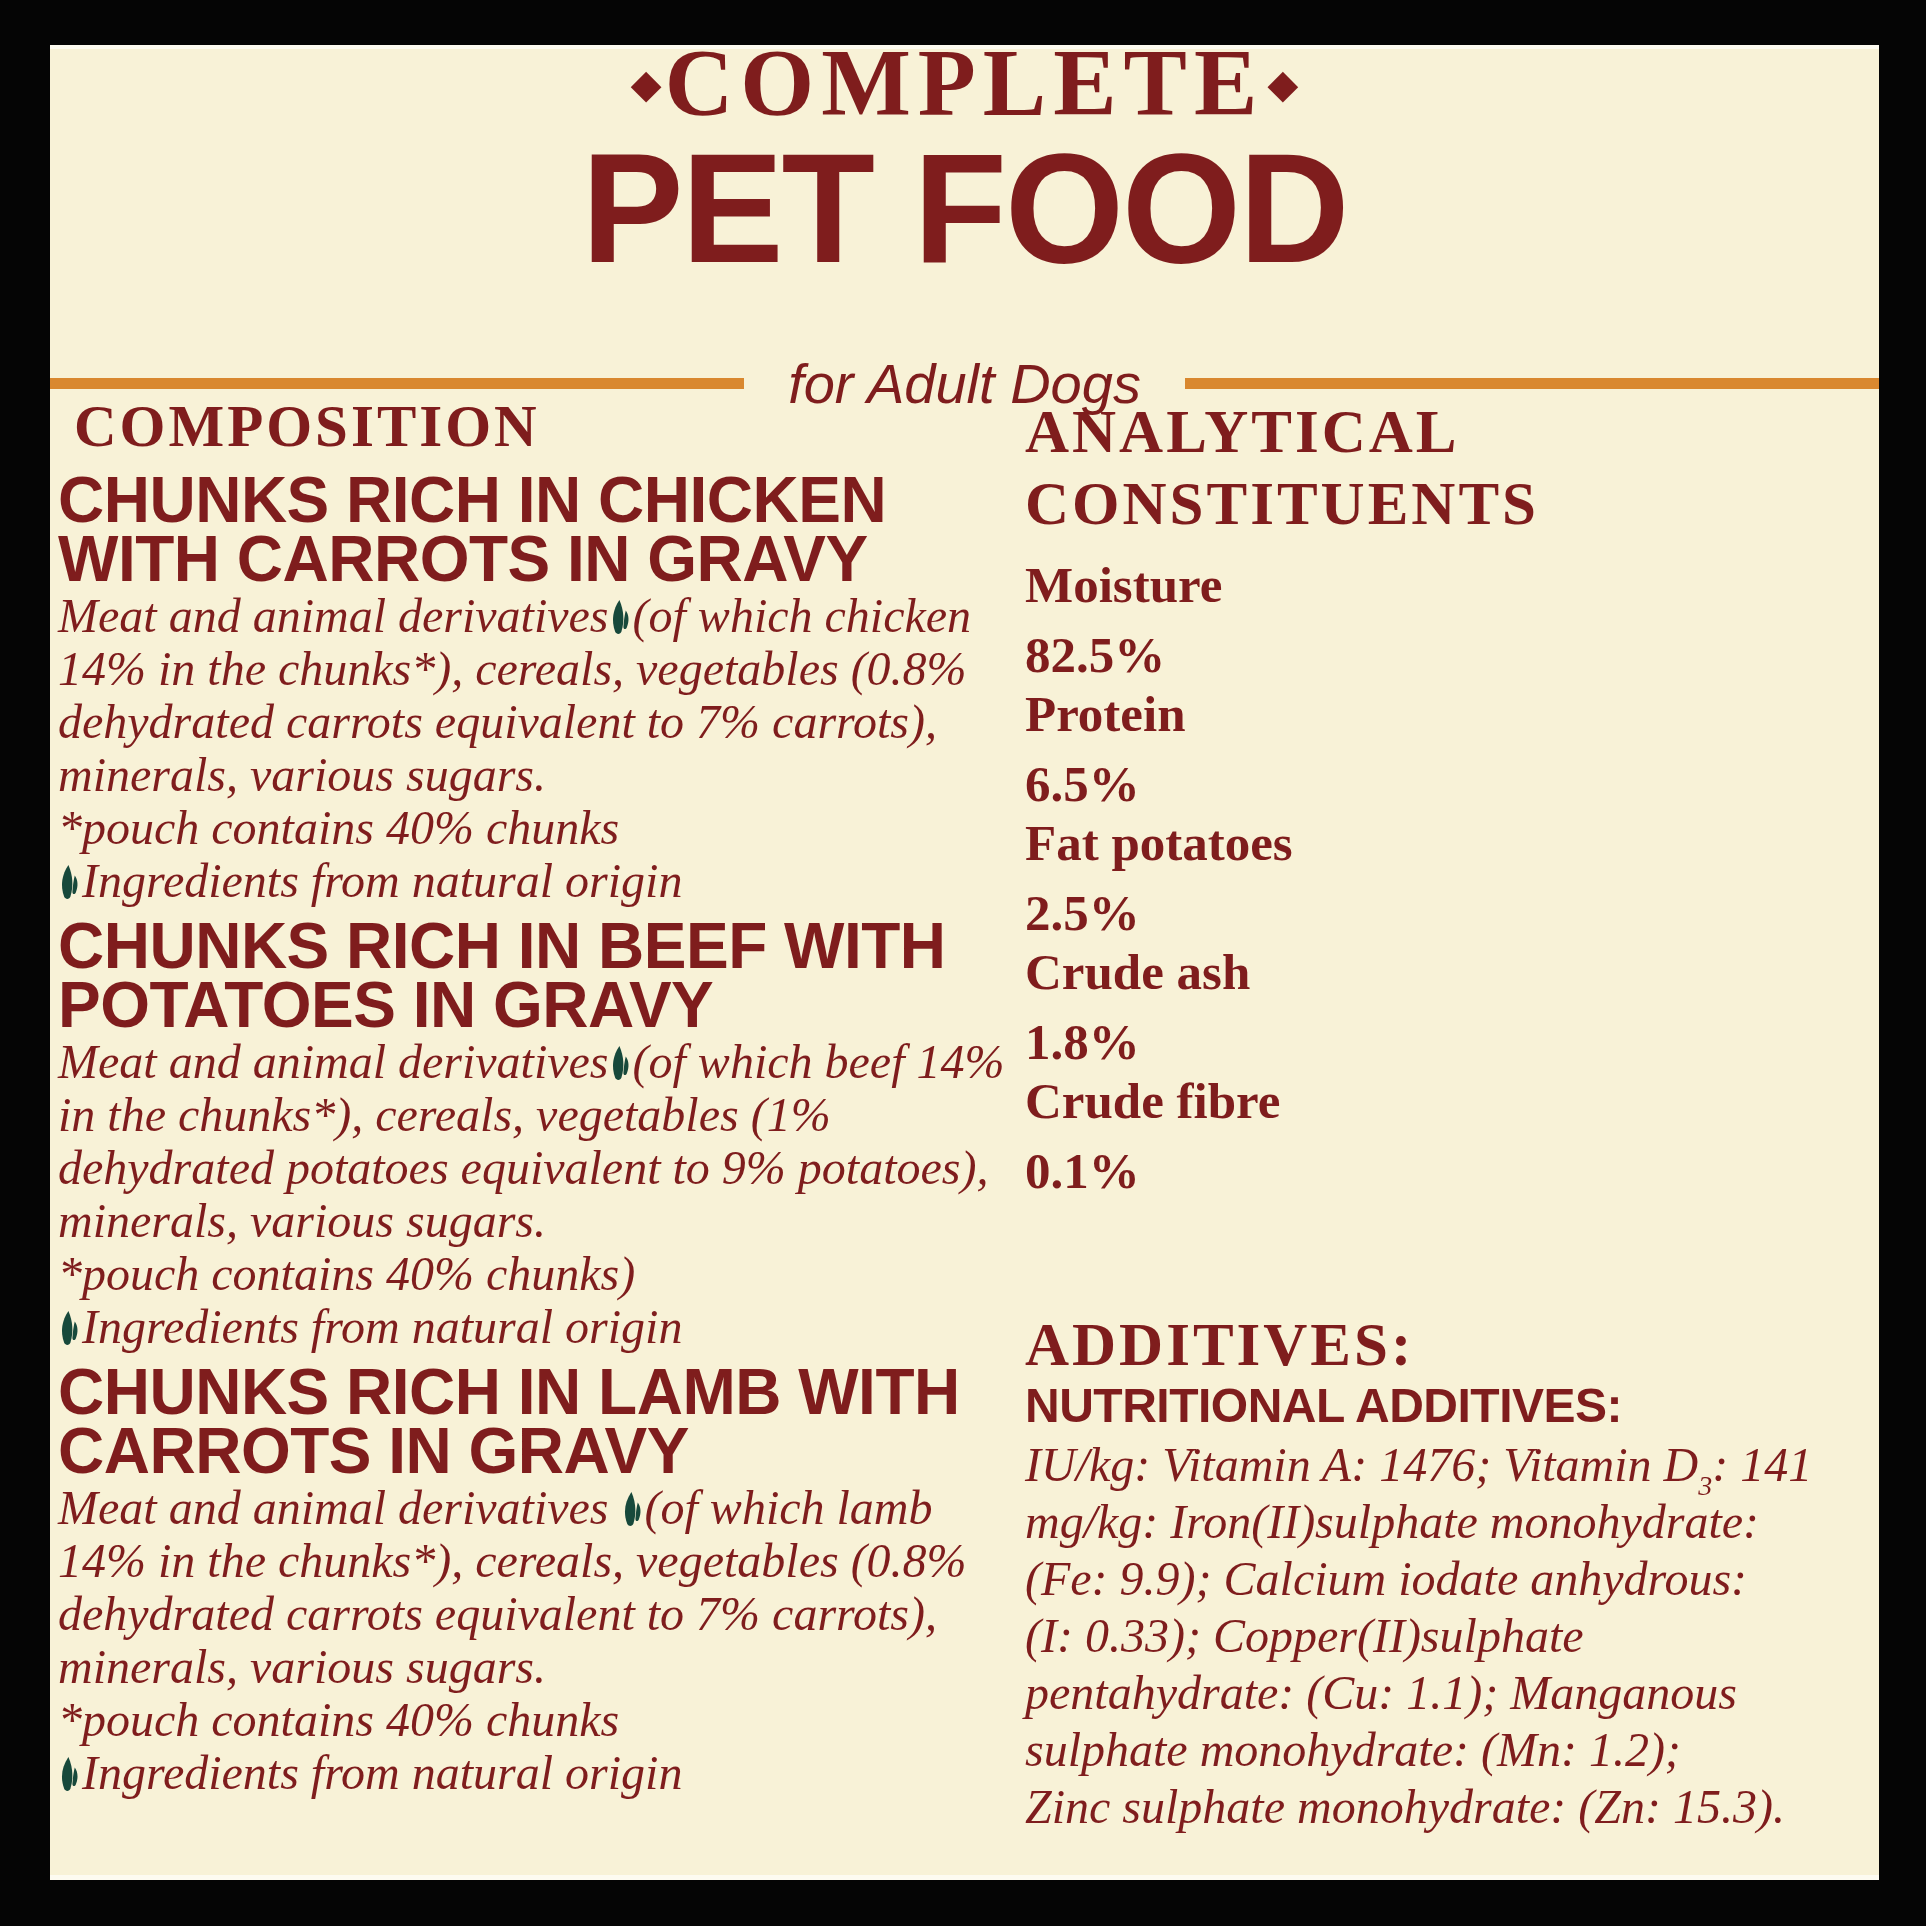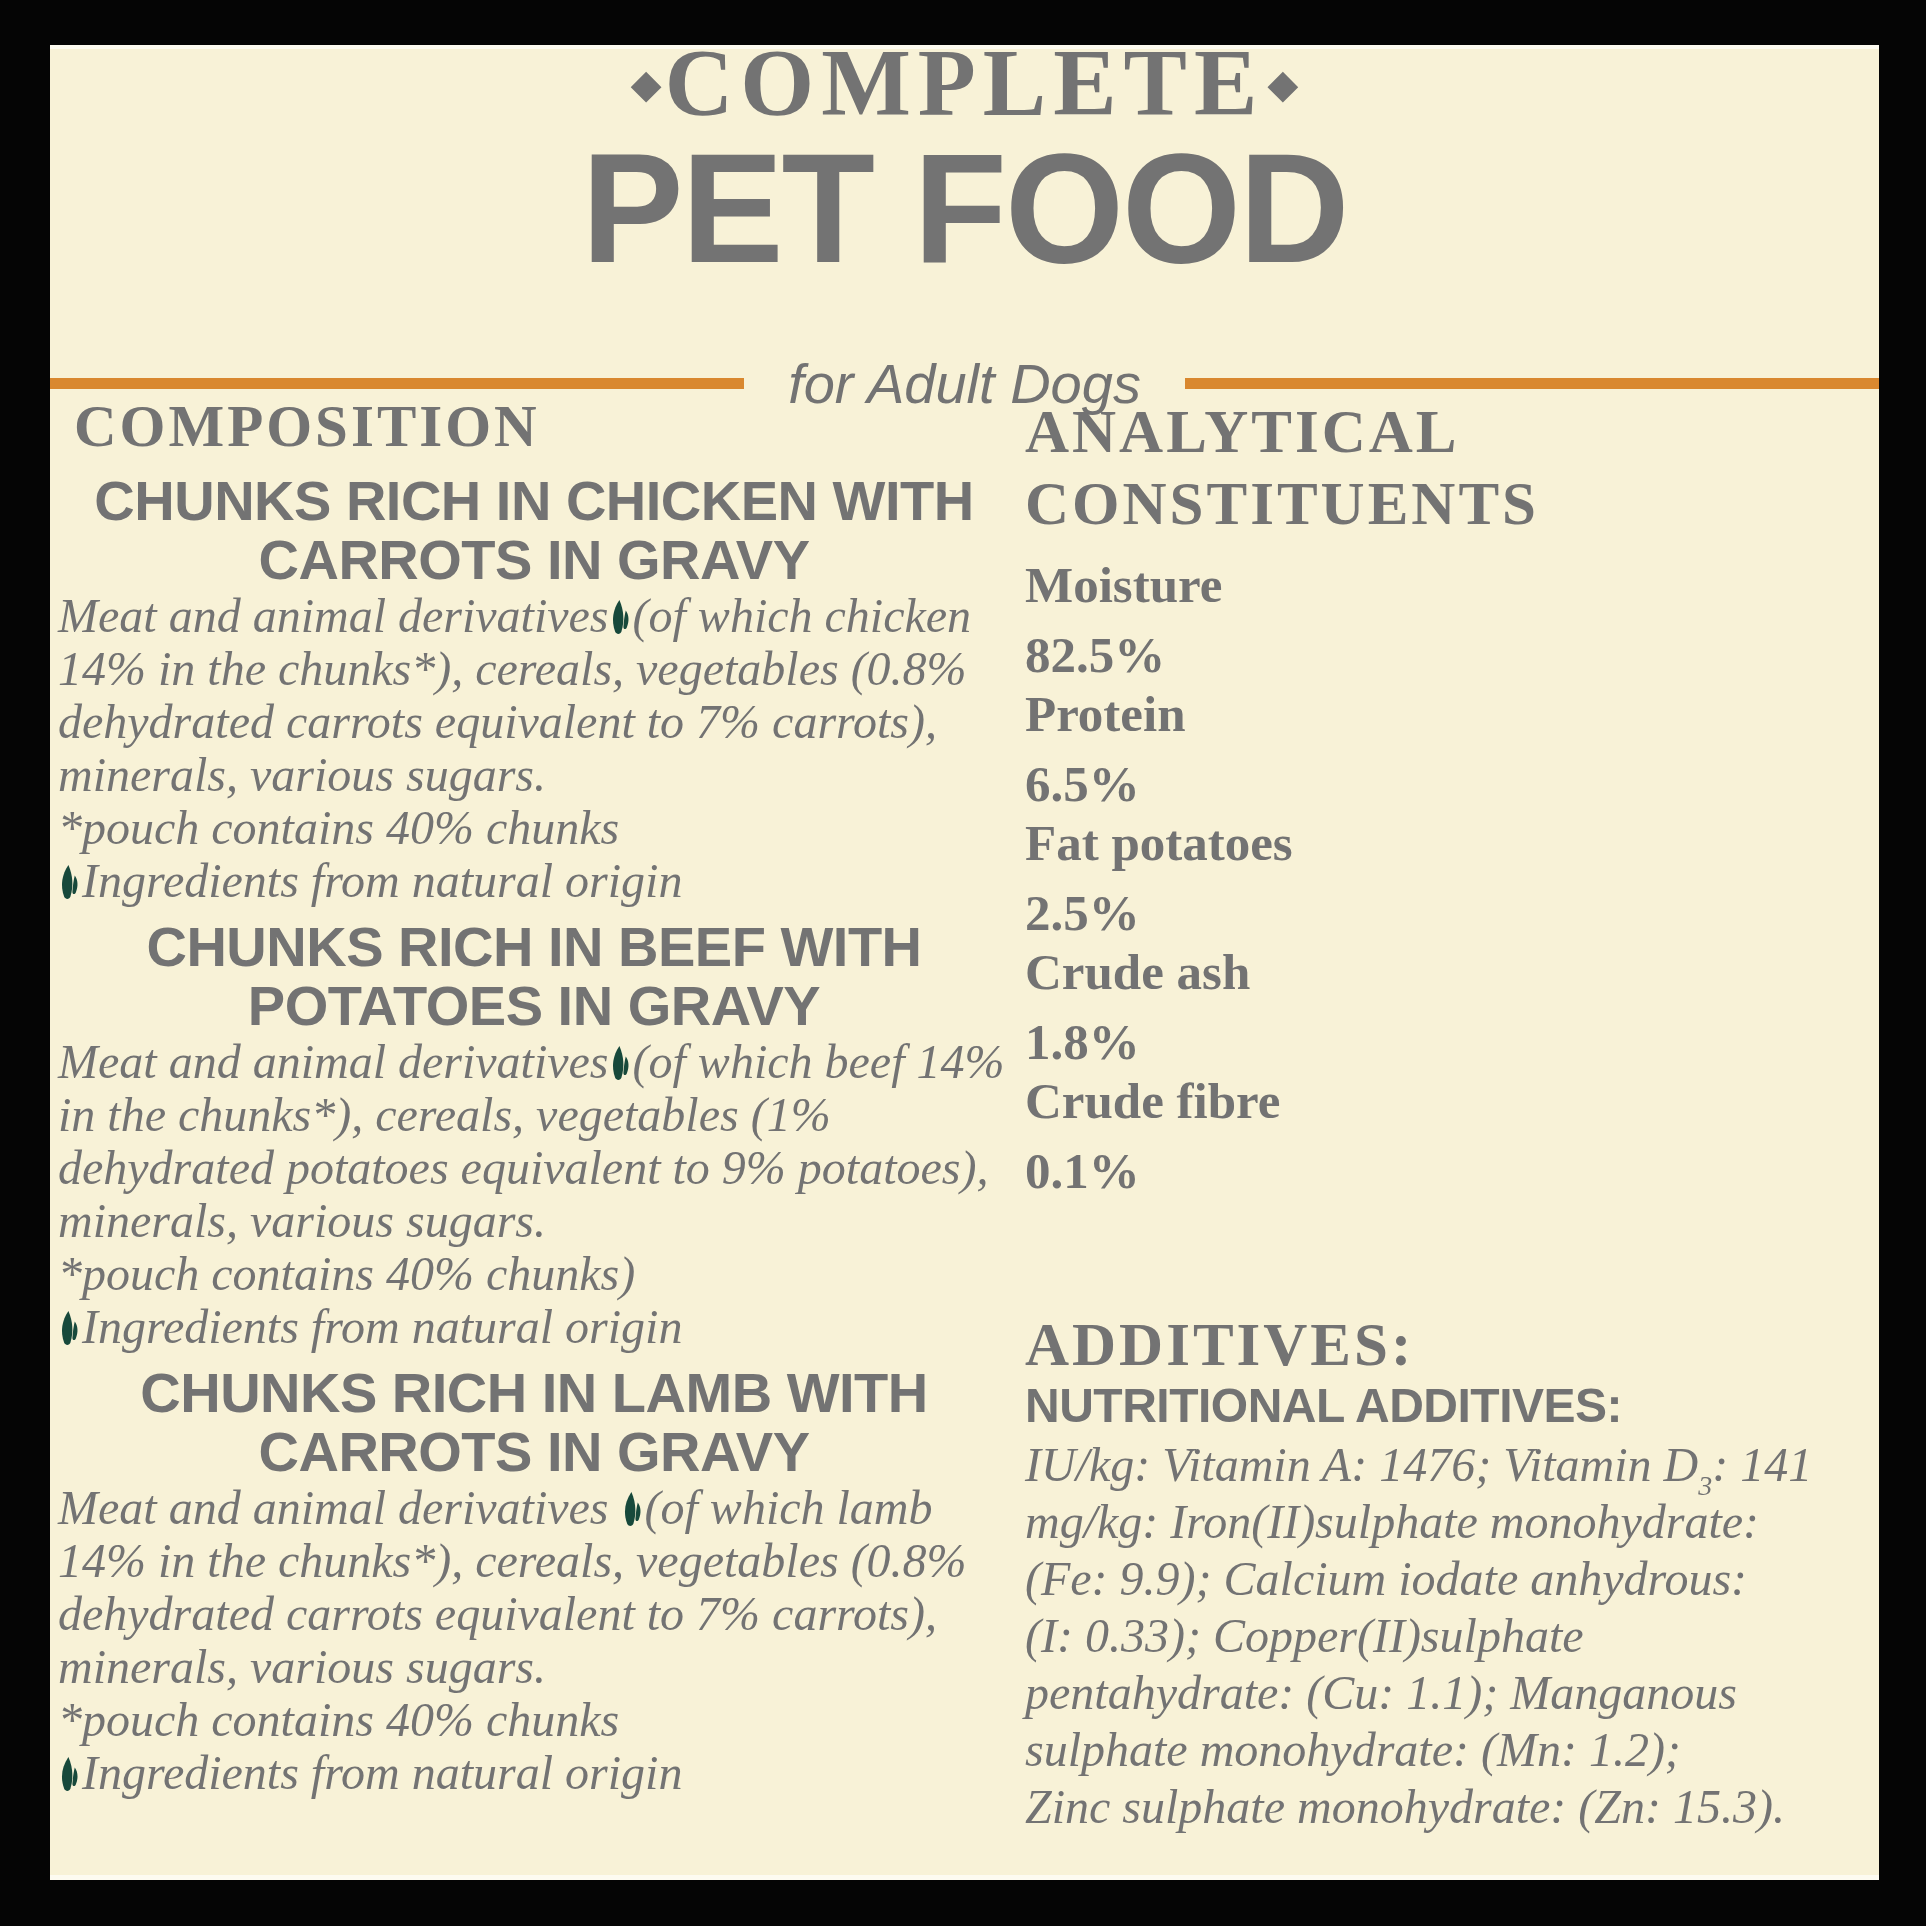--- a/index.html
+++ b/index.html
@@ -9,21 +9,21 @@
     font-family:"Liberation Serif", serif;
   }
   .stage{position:relative;width:1927px;height:1927px;background:#050505;}
   .label{
     position:absolute;left:50px;top:45px;width:1829px;height:1835px;
     box-sizing:border-box;
     background:#f8f2d7;
     border-top:4px solid #fdfbf0;
     border-bottom:5px solid #fdfbf0;
     overflow:hidden;
-    color:#737373;
+    color:#7f1d1d;
   }
   
   .masthead{text-align:center;}
   .brand-line{
     line-height:69px;
     font-family:"Liberation Serif", serif;
     font-weight:bold;font-size:95px;letter-spacing:7px;
     white-space:nowrap;
   }
   .diamond{font-size:38px;letter-spacing:0;vertical-align:18px;margin:0 4px;}
@@ -50,21 +50,21 @@
   .serif-title{
     margin:0;
     font-family:"Liberation Serif", serif;
     font-weight:bold;font-size:59px;line-height:61px;letter-spacing:3px;
   }
   .comp-title{margin-bottom:14px;margin-left:16px;}
   .analytical-title{font-size:61px;line-height:72px;letter-spacing:3px;}
   .product{margin-top:10px;}
   .product-heading{
     font-family:"Liberation Sans", sans-serif;
-    font-weight:bold;font-size:56px;line-height:59px;letter-spacing:-0.5px;text-align:center;
+    font-weight:bold;font-size:64px;line-height:59px;letter-spacing:-0.5px;
   }
   .body{
     margin:0;
     font-family:"Liberation Serif", serif;
     font-style:italic;font-size:48px;line-height:53px;
   }
   .leaf{display:inline-block;line-height:0;}
   .leaf svg{width:24px;height:36px;vertical-align:-4px;fill:#17493b;}
   
   .table{margin-top:16px;}

